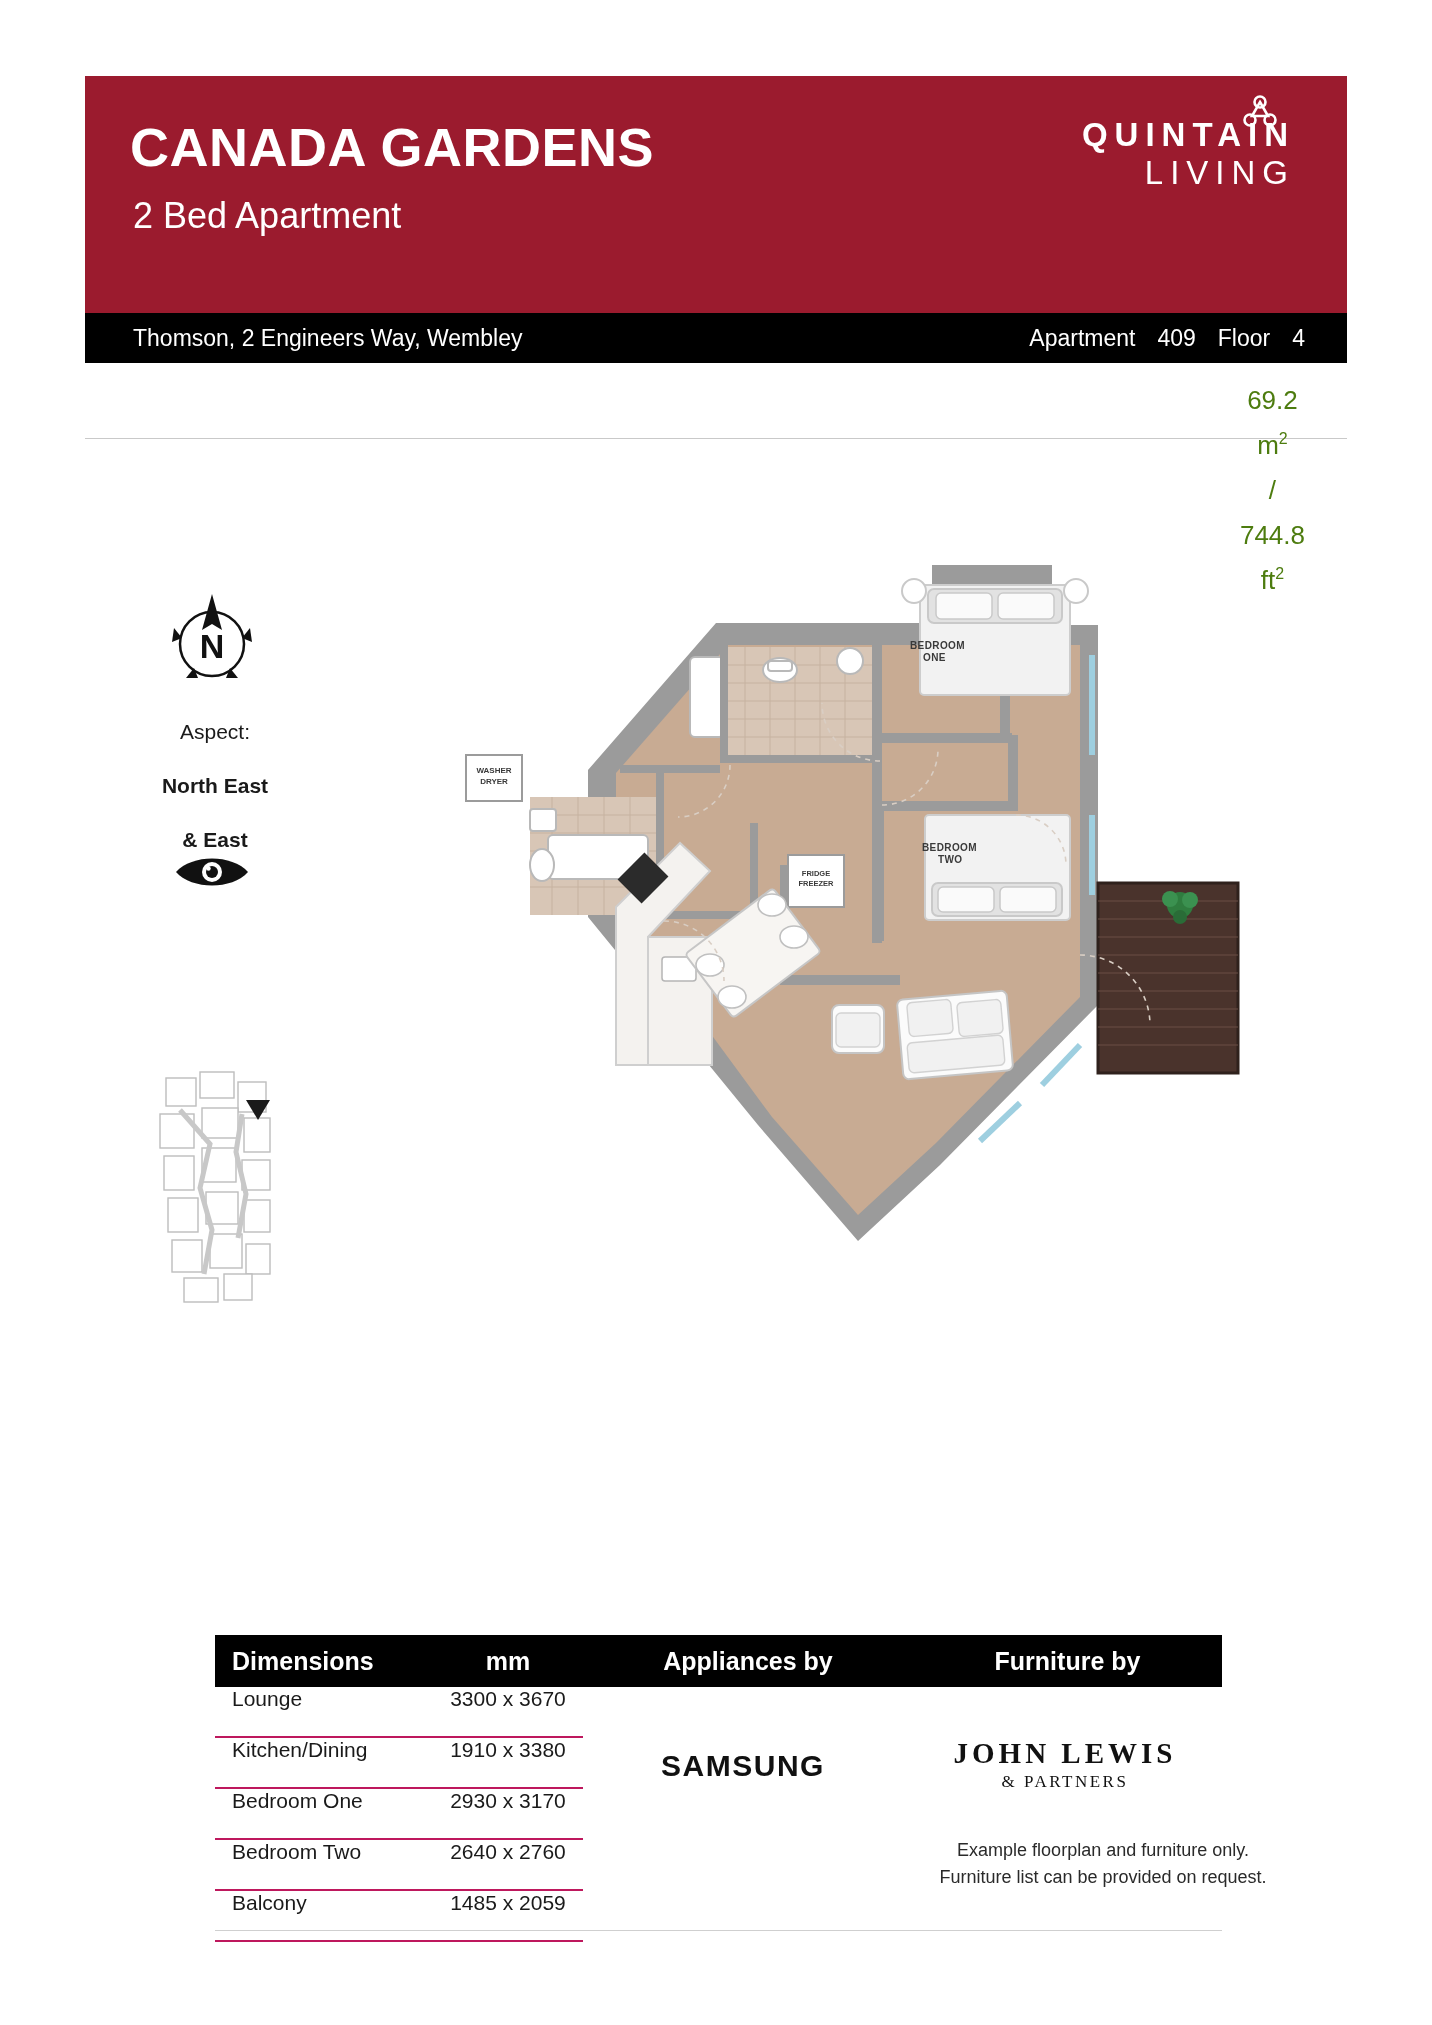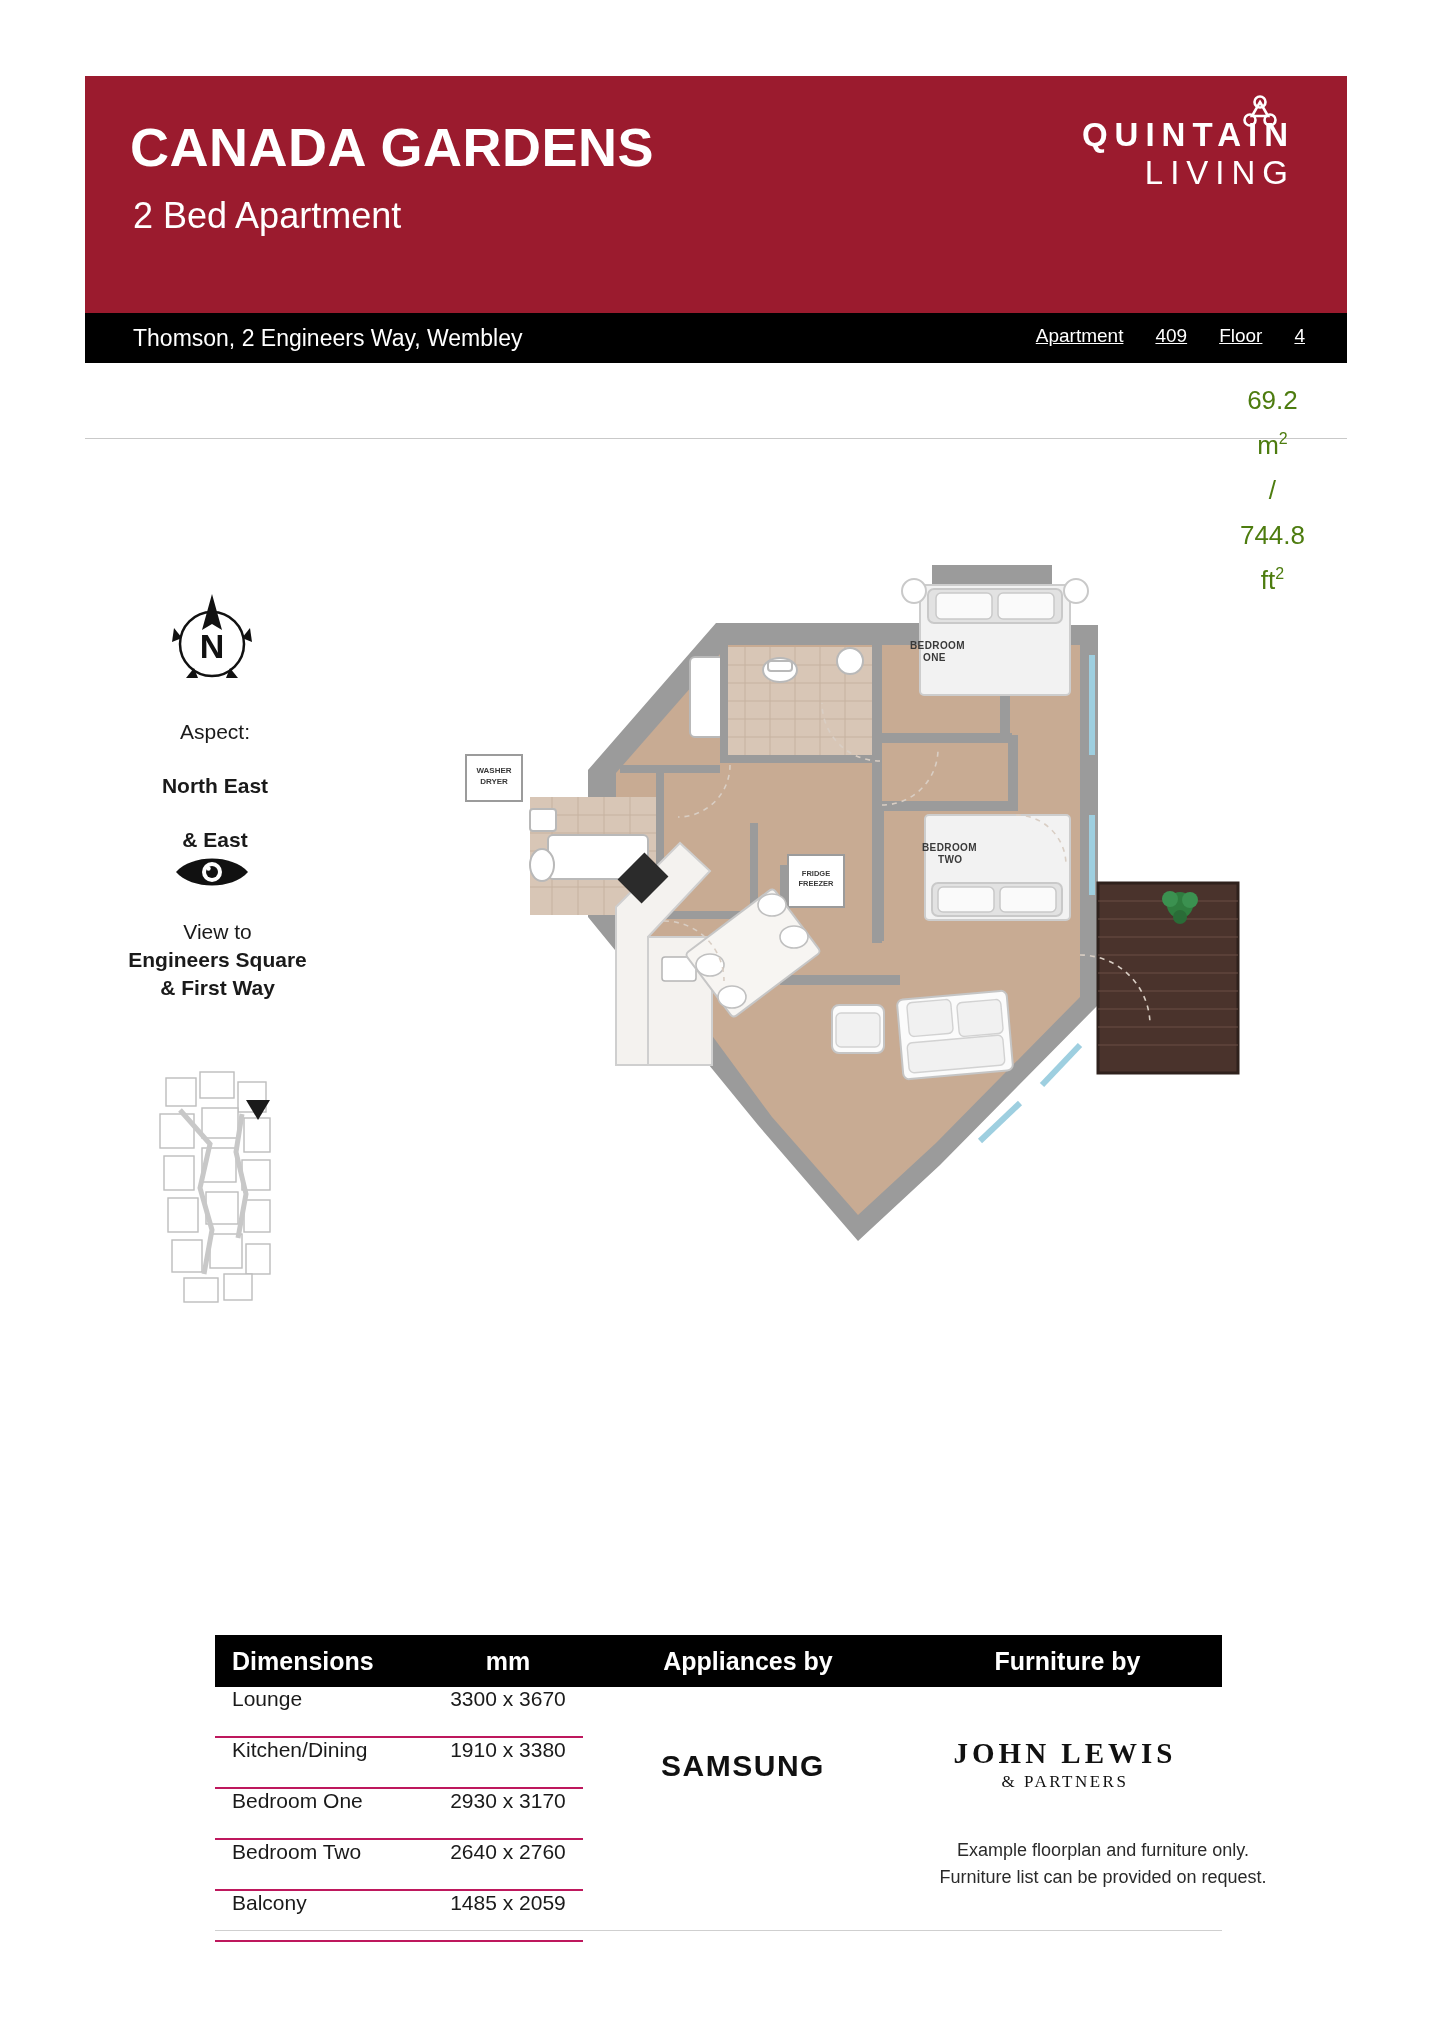--- a/index.html
+++ b/index.html
@@ -92,26 +92,25 @@
     position: absolute;
     left: 48px;
     top: 12px;
     font-size: 23px;
     font-weight: 400;
   }
   .apt-block {
     position: absolute;
     right: 42px;
     top: 12px;
-    font-size: 19px;
+    font-size: 23px;
     font-weight: 400;
     display: flex;
-    gap: 32px;
+    gap: 22px;
     align-items: baseline;
-    text-decoration: underline;
   }
   .apt-block .lbl { font-weight: 400; }
   .apt-block .val { font-weight: 400; }
 
   .area-row {
     position: absolute;
     left: 85px;
     top: 363px;
     width: 1262px;
     height: 76px;
@@ -341,25 +340,20 @@
     <div class="strong">&amp; East</div>
   </div>
 
   <svg class="eye-icon" viewBox="0 0 80 40">
     <path d="M4 20 C20 2, 60 2, 76 20 C60 38, 20 38, 4 20 Z" fill="#111"></path>
     <circle cx="40" cy="20" r="10" fill="#ffffff"></circle>
     <circle cx="40" cy="20" r="6" fill="#111"></circle>
     <circle cx="36.5" cy="16.5" r="2.2" fill="#ffffff"></circle>
   </svg>
 
-  <div class="view-label">
-    <div>View to</div>
-    <div class="strong">Engineers Square</div>
-    <div class="strong">&amp; First Way</div>
-  </div>
 
   <svg class="keyplan" viewBox="0 0 140 240">
     <g fill="#ffffff" stroke="#bdbdbd" stroke-width="1.4">
       <rect x="16" y="10" width="30" height="28"></rect>
       <rect x="50" y="4" width="34" height="26"></rect>
       <rect x="88" y="14" width="28" height="30"></rect>
       <rect x="10" y="46" width="34" height="34"></rect>
       <rect x="52" y="40" width="36" height="30"></rect>
       <rect x="94" y="50" width="26" height="34"></rect>
       <rect x="14" y="88" width="30" height="34"></rect>

